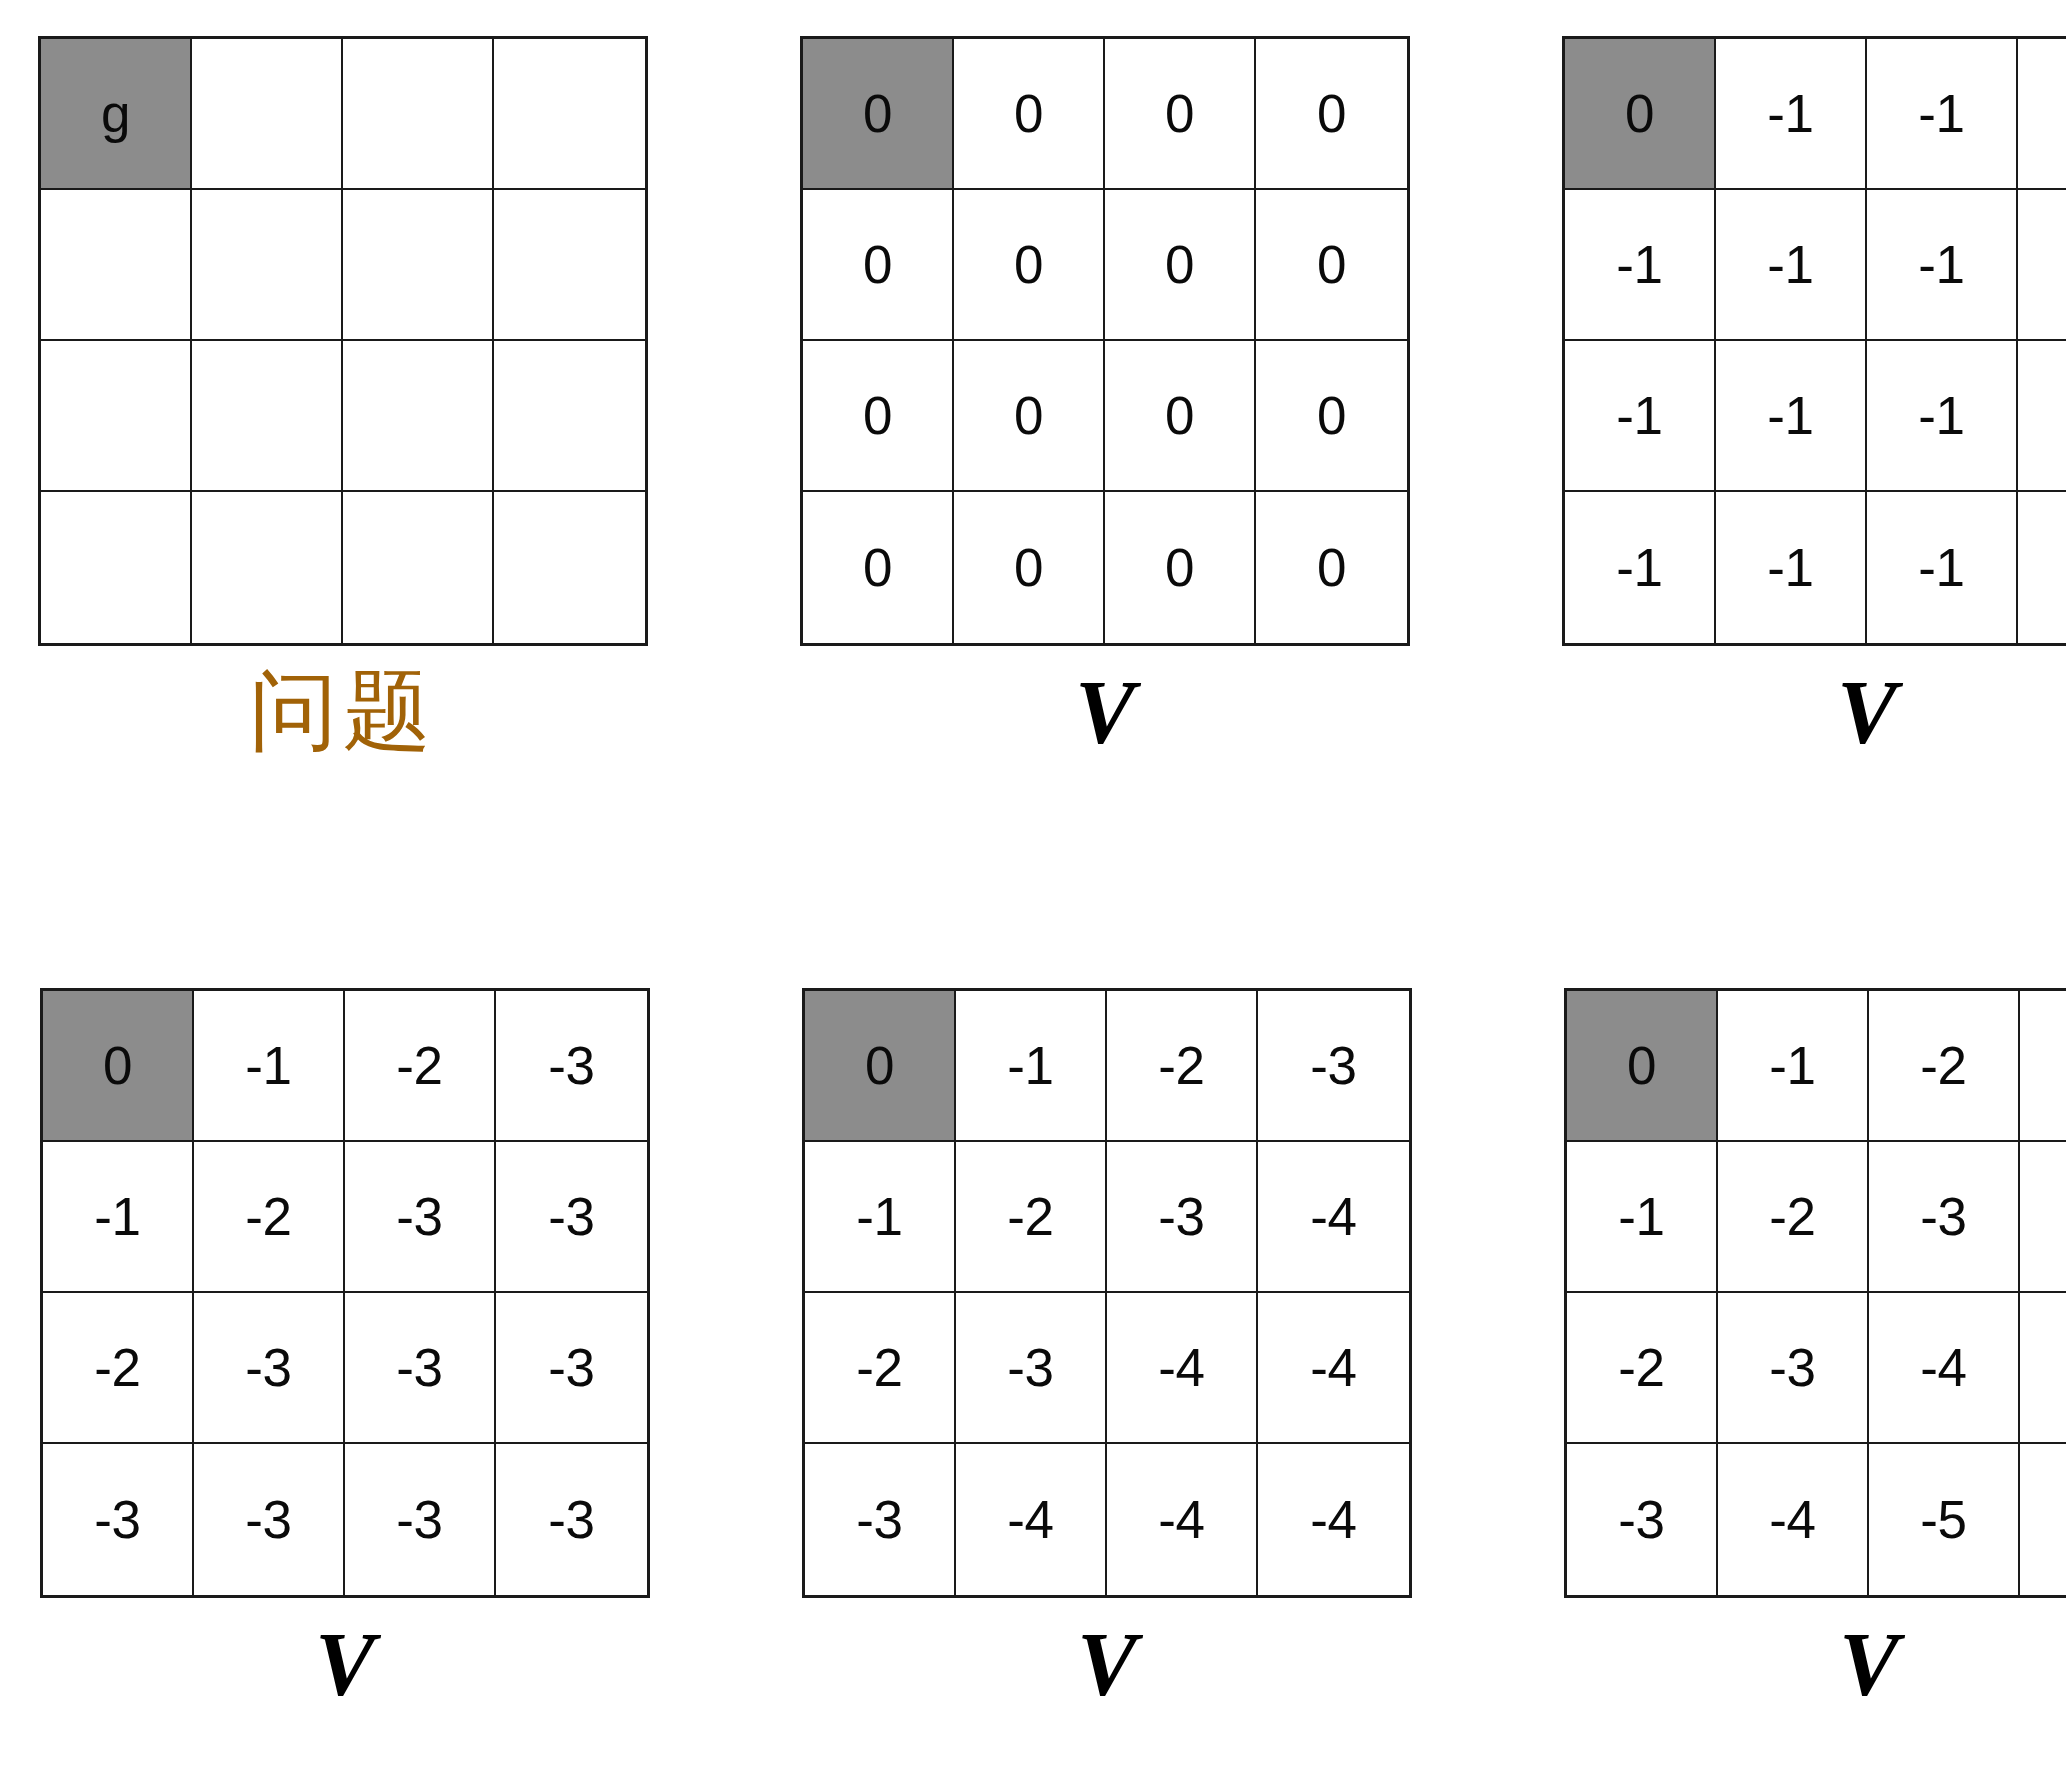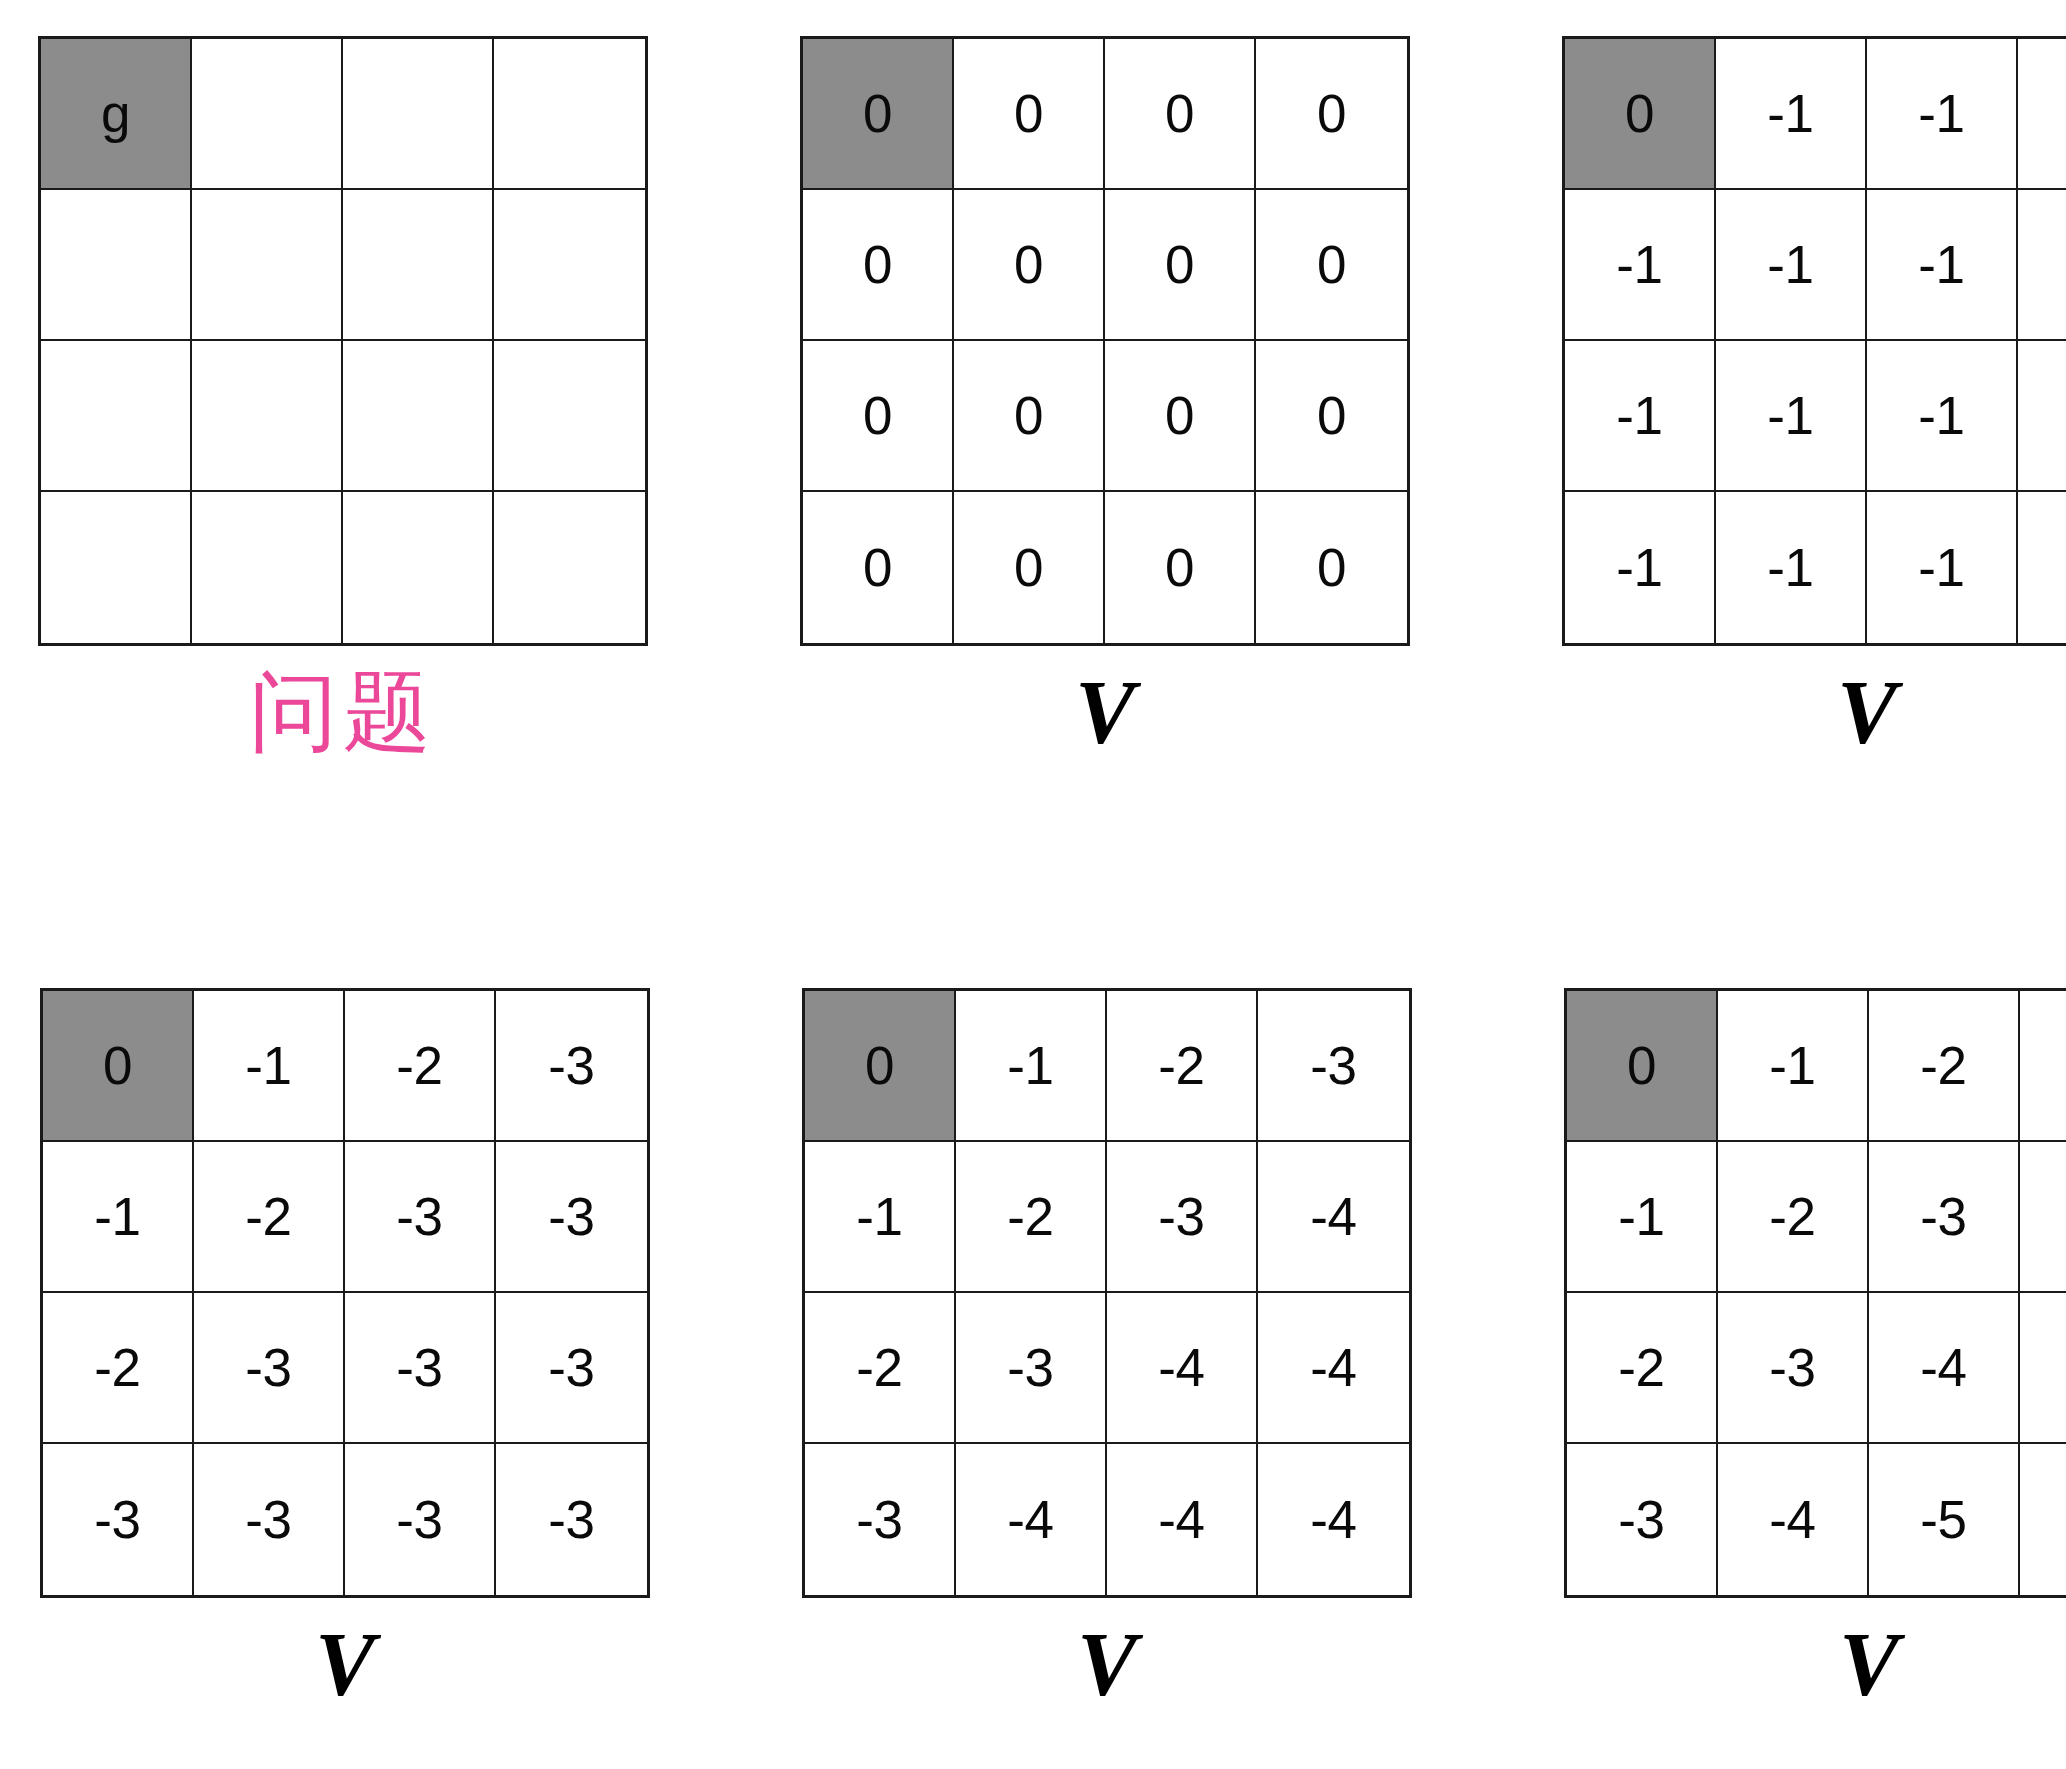--- a/index.html
+++ b/index.html
@@ -74,24 +74,24 @@
 
   .cap-math {
     font-family: "Liberation Serif", "DejaVu Serif", serif;
     font-size: 90px;
     font-weight: bold;
     font-style: italic;
     color: #000000;
   }
 
   .cap-cjk {
-    font-family: Liberation Sans, sans-serif;
+    font-family: Liberation Serif, serif;
     font-size: 88px;
     font-weight: 400;
-    color: #ec4899;
+    color: #a16207;
     letter-spacing: 5.8px;
     margin-top: 44px;
   }
 
   
   #panel-0 { left: 38px;   top: 36px; }
   #panel-1 { left: 800px; top: 36px; }
   #panel-2 { left: 1562px; top: 36px; }
   #panel-4 { left: 40px;   top: 988px; }
   #panel-5 { left: 802px; top: 988px; }

